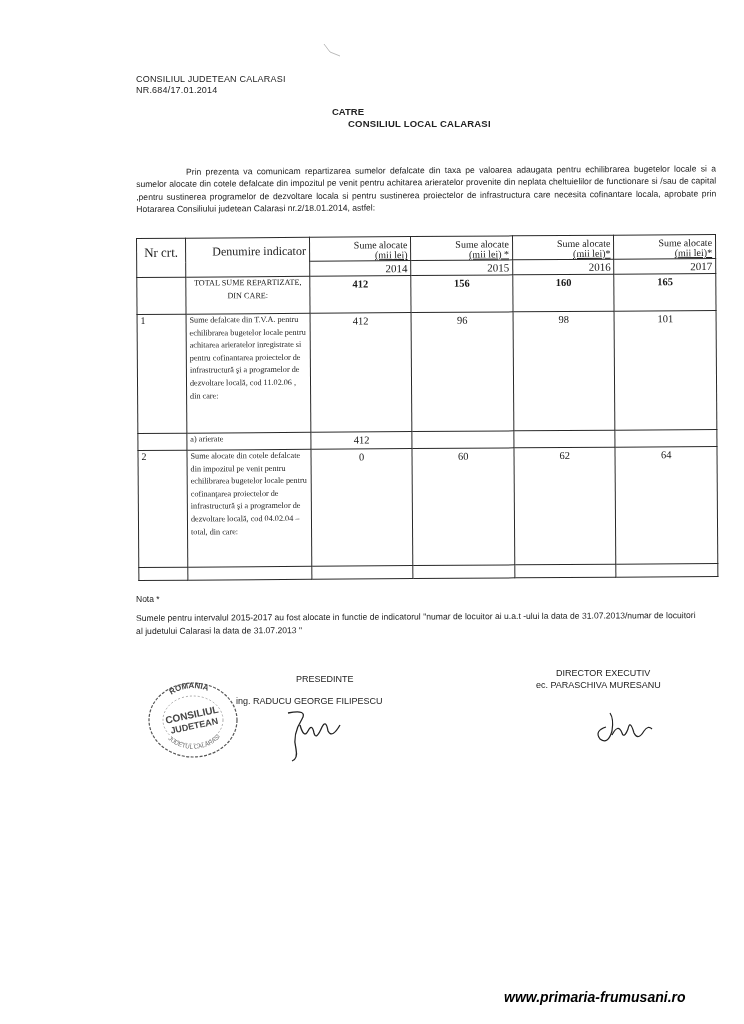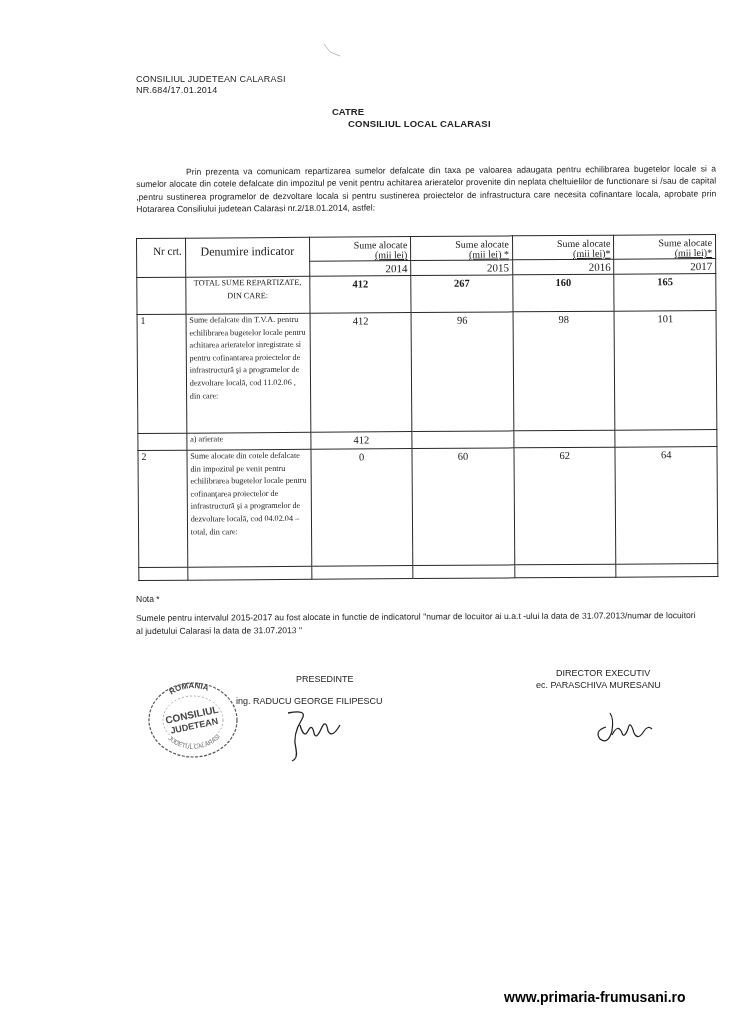--- a/index.html
+++ b/index.html
@@ -38,59 +38,59 @@
   .pres-title { left: 296px; top: 674px; font-size: 9px; color: #222; }
   .pres-name { left: 236px; top: 696px; font-size: 9px; color: #222; }
   .dir-title { left: 556px; top: 668px; font-size: 9px; color: #222; }
   .dir-name { left: 536px; top: 680px; font-size: 9px; color: #222; }
 
   .stamp { left: 146px; top: 680px; width: 94px; height: 80px; }
   .sig1 { left: 278px; top: 705px; width: 72px; height: 58px; }
   .sig2 { left: 588px; top: 705px; width: 70px; height: 46px; }
   .mark { left: 322px; top: 42px; width: 22px; height: 20px; }
 
-  .footer { left: 504px; top: 989px; font-size: 14px; font-weight: bold; color: #000; }
+  .footer { left: 504px; top: 989px; font-size: 14px; font-weight: bold; color: #000; font-style: italic; }
 </style>
 </head>
 <body>
 
 <svg class="abs mark" viewBox="0 0 22 20">
   <path d="M2 2 L8 10 L18 14" stroke="#bbb" stroke-width="1" fill="none"></path>
 </svg>
 
 <div class="abs hdr sans">
   <div>CONSILIUL JUDETEAN CALARASI</div>
   <div>NR.684/17.01.2014</div>
 </div>
 <div class="abs catre sans">CATRE</div>
 <div class="abs dest sans">CONSILIUL LOCAL CALARASI</div>
 
 <div class="abs intro sans">Prin prezenta va comunicam repartizarea sumelor defalcate din taxa pe valoarea adaugata pentru echilibrarea bugetelor locale si a sumelor alocate din cotele defalcate din impozitul pe venit pentru achitarea arieratelor provenite din neplata cheltuielilor de functionare si /sau de capital ,pentru sustinerea programelor de dezvoltare locala si pentru sustinerea proiectelor de infrastructura care necesita cofinantare locala, aprobate prin Hotararea Consiliului judetean Calarasi nr.2/18.01.2014, astfel:</div>
 
 <table class="data">
   <tbody>
       <tr>
-    <th class="c-nr th-main" rowspan="2" style="text-align:right;font-size:11px">Nr crt.</th>
-    <th class="c-den th-main" rowspan="2" style="text-align:center">Denumire indicator</th>
+    <th class="c-nr th-main" rowspan="2" style="text-align:center;font-size:13px">Nr crt.</th>
+    <th class="c-den th-main" rowspan="2" style="text-align:right">Denumire indicator</th>
     <th class="c-val th-sub"><span>Sume alocate</span><span class="u">(mii lei)</span></th>
     <th class="c-val th-sub"><span>Sume alocate</span><span class="u">(mii lei) *</span></th>
     <th class="c-val th-sub"><span>Sume alocate</span><span class="u">(mii lei)*</span></th>
     <th class="c-val th-sub"><span>Sume alocate</span><span class="u">(mii lei)*</span></th>
   </tr>
   <tr>
     <th class="th-year">2014</th>
     <th class="th-year">2015</th>
     <th class="th-year">2016</th>
     <th class="th-year">2017</th>
   </tr>
   <tr class="total">
     <td class="nr"></td>
     <td class="den">TOTAL SUME REPARTIZATE, DIN CARE:</td>
     <td class="val b">412</td>
-    <td class="val b">267</td>
+    <td class="val b">156</td>
     <td class="val b">160</td>
     <td class="val b">165</td>
   </tr>
   <tr class="r1">
     <td class="nr">1</td>
     <td class="den">Sume defalcate din T.V.A. pentru echilibrarea bugetelor locale pentru achitarea arieratelor inregistrate si pentru cofinantarea proiectelor de infrastructură şi a programelor de dezvoltare locală, cod 11.02.06 , din care:</td>
     <td class="val">412</td>
     <td class="val">96</td>
     <td class="val">98</td>
     <td class="val">101</td>

